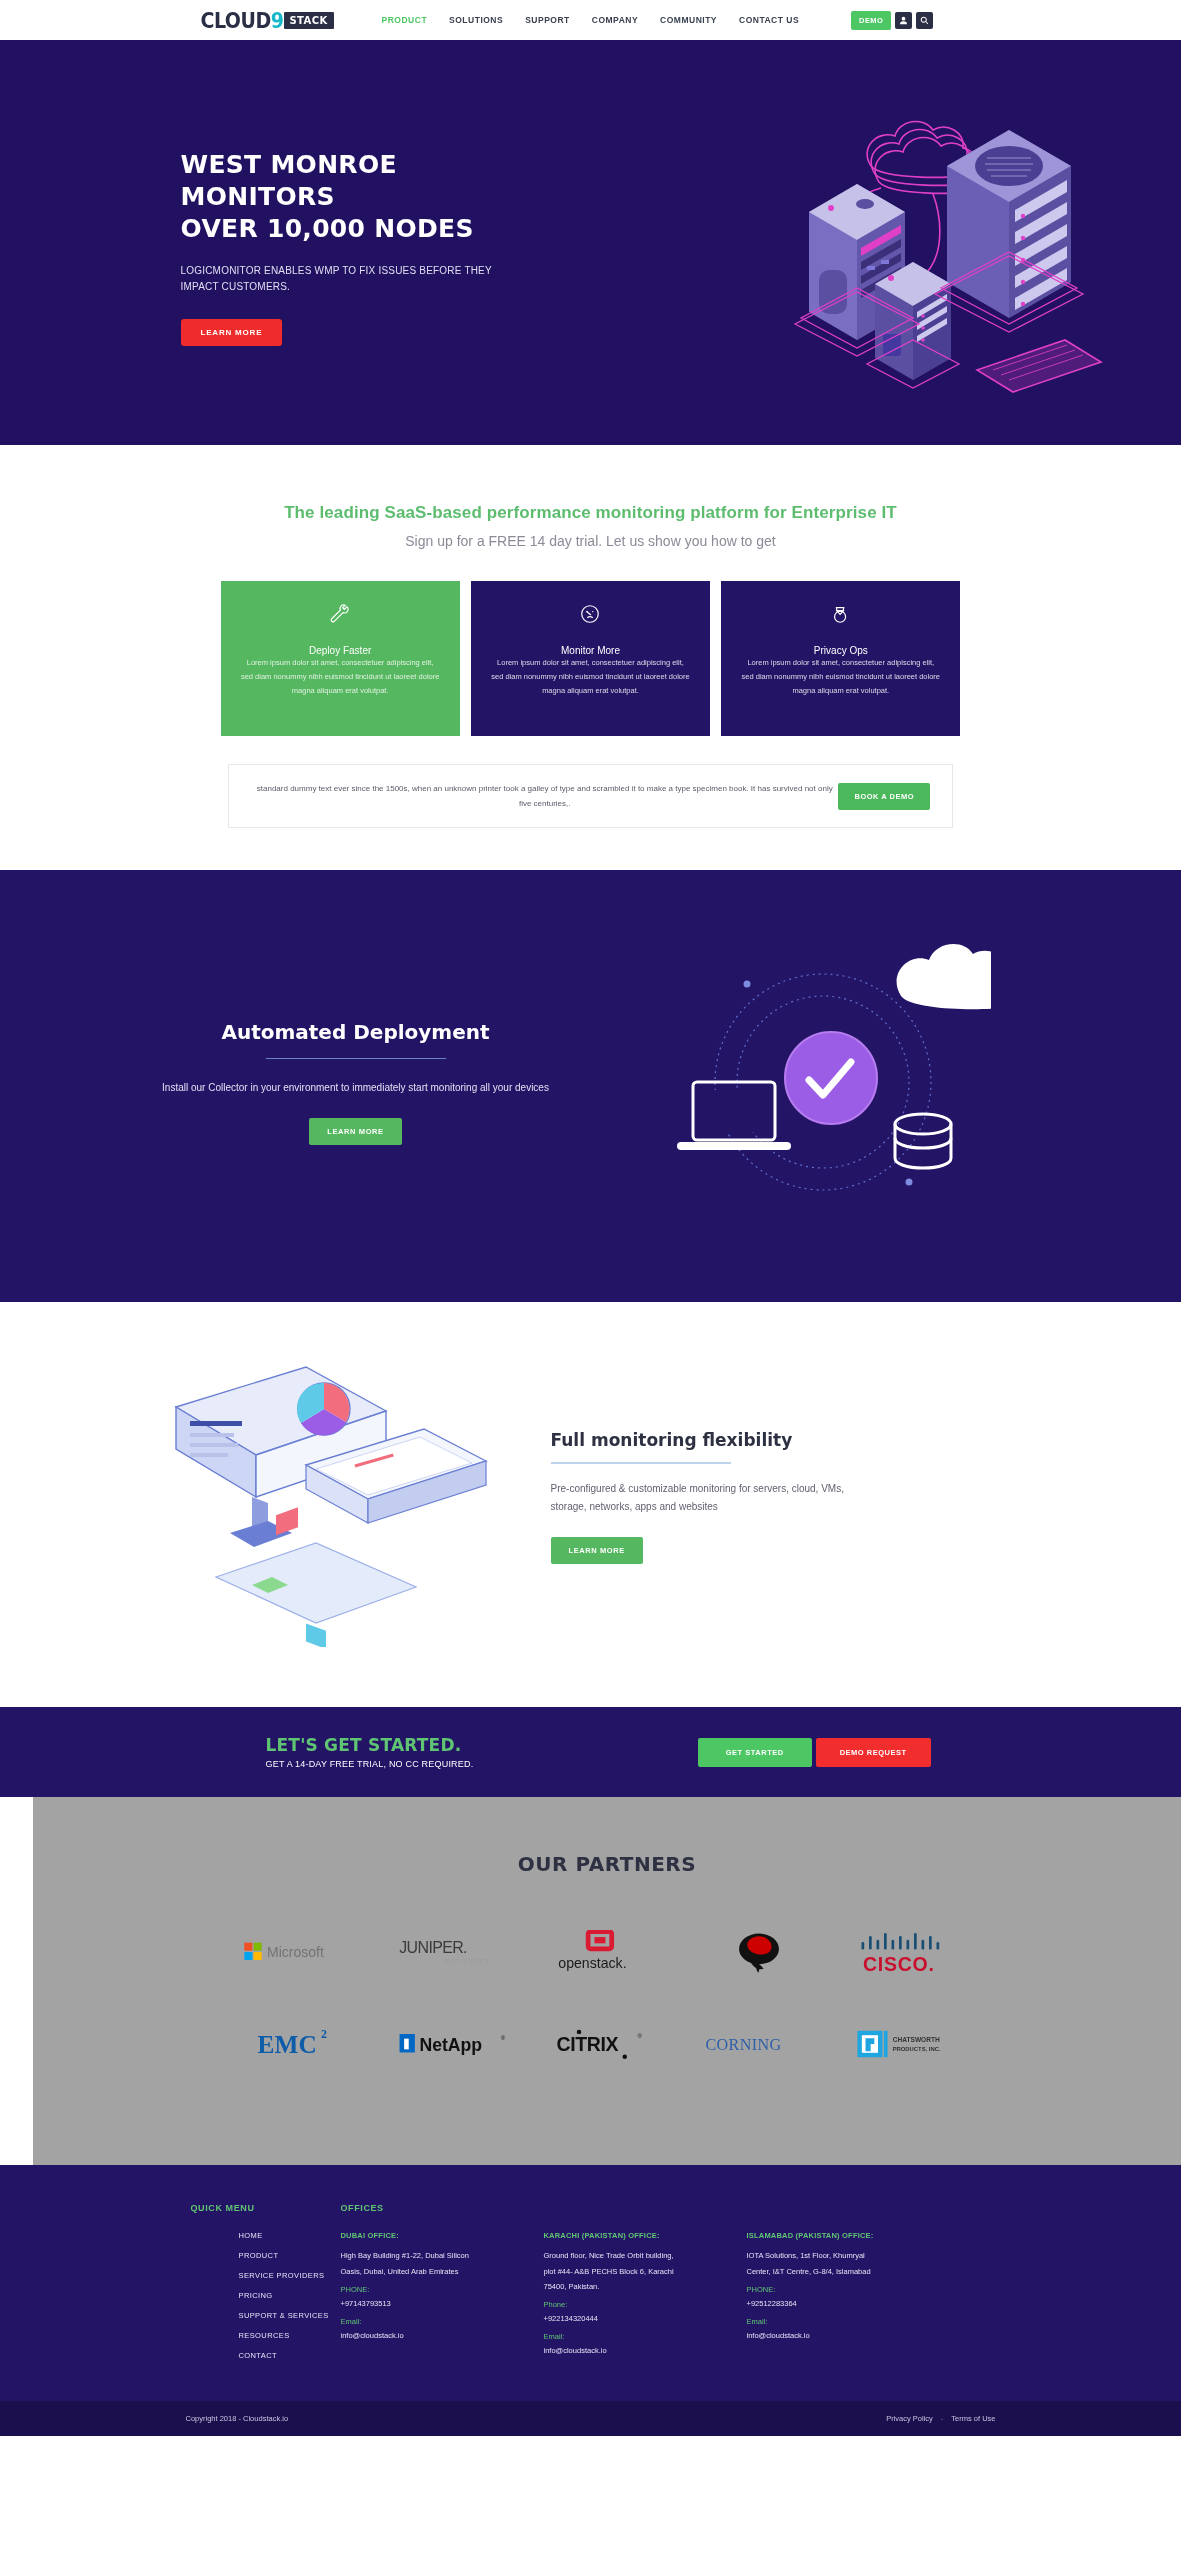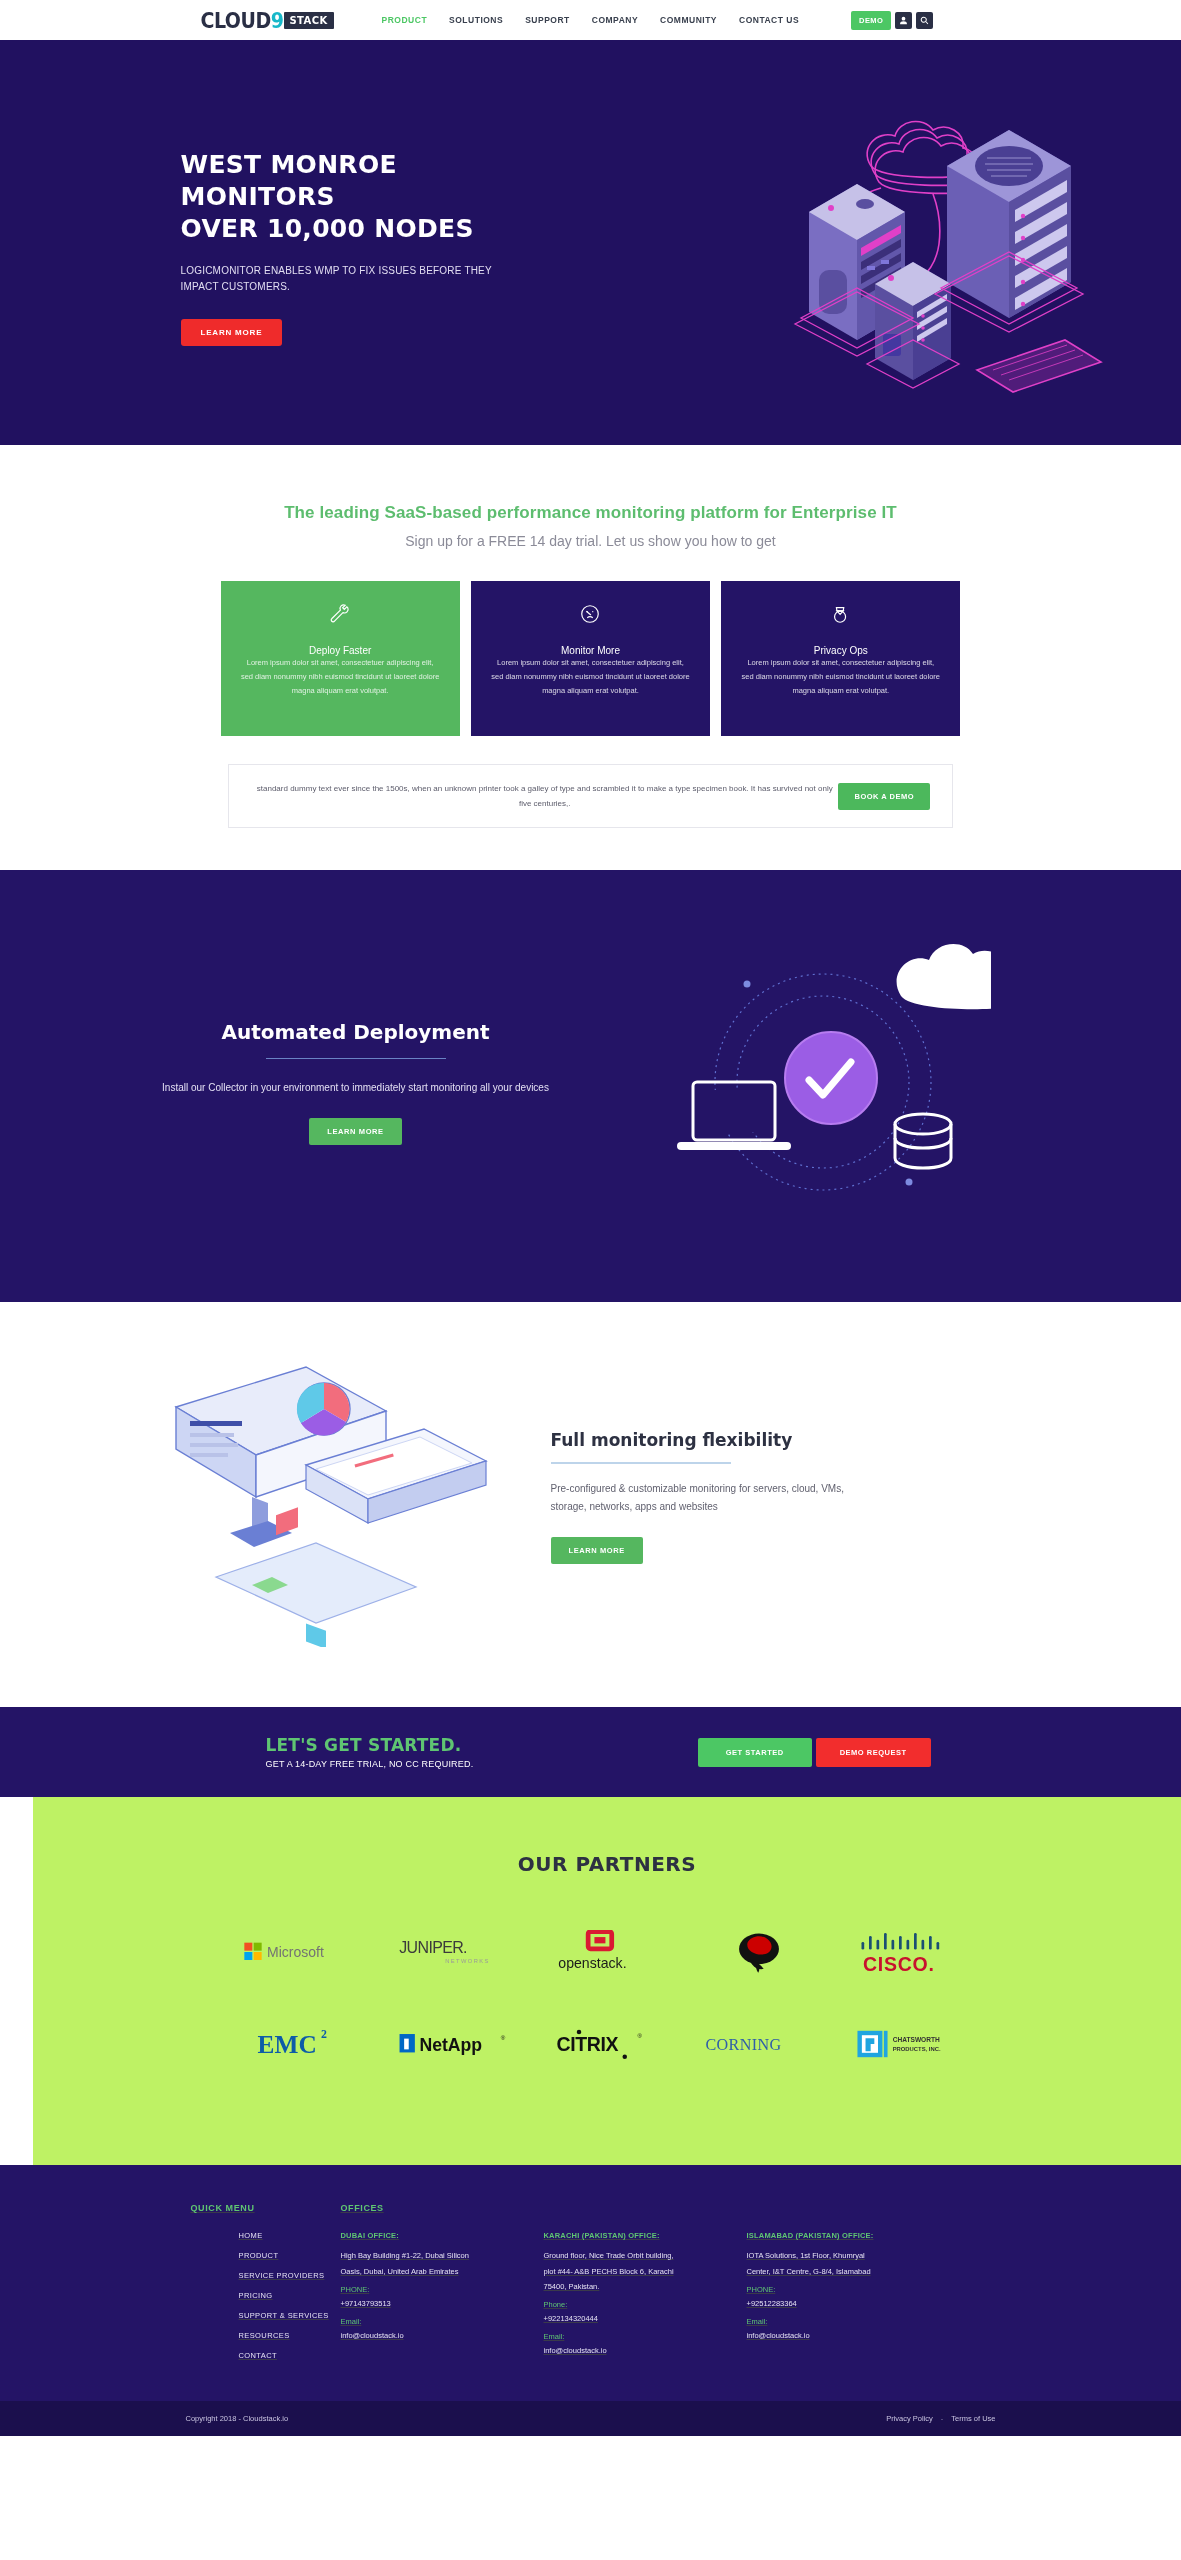--- a/index.html
+++ b/index.html
@@ -280,42 +280,42 @@
     font-size: 7.5px; font-weight: 700; letter-spacing: 0.5px;
     padding: 10px 28px; cursor: pointer;
   }
   .btn-cta-red {
     background: #f22d2d; color: #fff; border: none; border-radius: 2px;
     font-size: 7.5px; font-weight: 700; letter-spacing: 0.5px;
     padding: 10px 24px; cursor: pointer;
   }
 
   
-  .partners { background: #bef264; padding: 55px 0 60px; text-align: center; margin-left: 33px; }
+  .partners { background: #a3a3a3; padding: 55px 0 60px; text-align: center; margin-left: 33px; }
   .partners-h {
     font-size: 20px; font-weight: 700; color: #2d3142;
     letter-spacing: 0.5px;
     font-family: "DejaVu Sans", sans-serif;
     margin-bottom: 45px;
   }
   .logo-row {
     width: 760px; margin: 0 auto; display: flex;
     align-items: center; justify-content: space-between;
     margin-bottom: 30px; min-height: 62px;
   }
   .logo-cell {
     flex: 1; display: flex; align-items: center; justify-content: center;
     height: 62px;
   }
   .logo-row.partial { justify-content: flex-start; gap: 60px; padding-left: 10px; }
   .logo-row.partial .logo-cell { flex: none; width: 130px; }
 
   
   .footer { background: #241466; padding: 38px 0 30px; }
-  .footer-inner { width: 1000px; margin: 0 auto; display: flex; padding-left: 100px; text-decoration: underline; }
+  .footer-inner { width: 1000px; margin: 0 auto; display: flex; padding-left: 100px; }
   .f-col-quick { width: 150px; }
   .f-col-offices { flex: 1; }
   .f-head {
     font-size: 9px; font-weight: 700; color: #5fc572;
     letter-spacing: 0.6px; margin-bottom: 18px;
   }
   .f-link {
     display: block; font-size: 7.5px; color: #e6e3f4;
     text-decoration: none; margin-bottom: 11px; letter-spacing: 0.4px;
     cursor: pointer;

